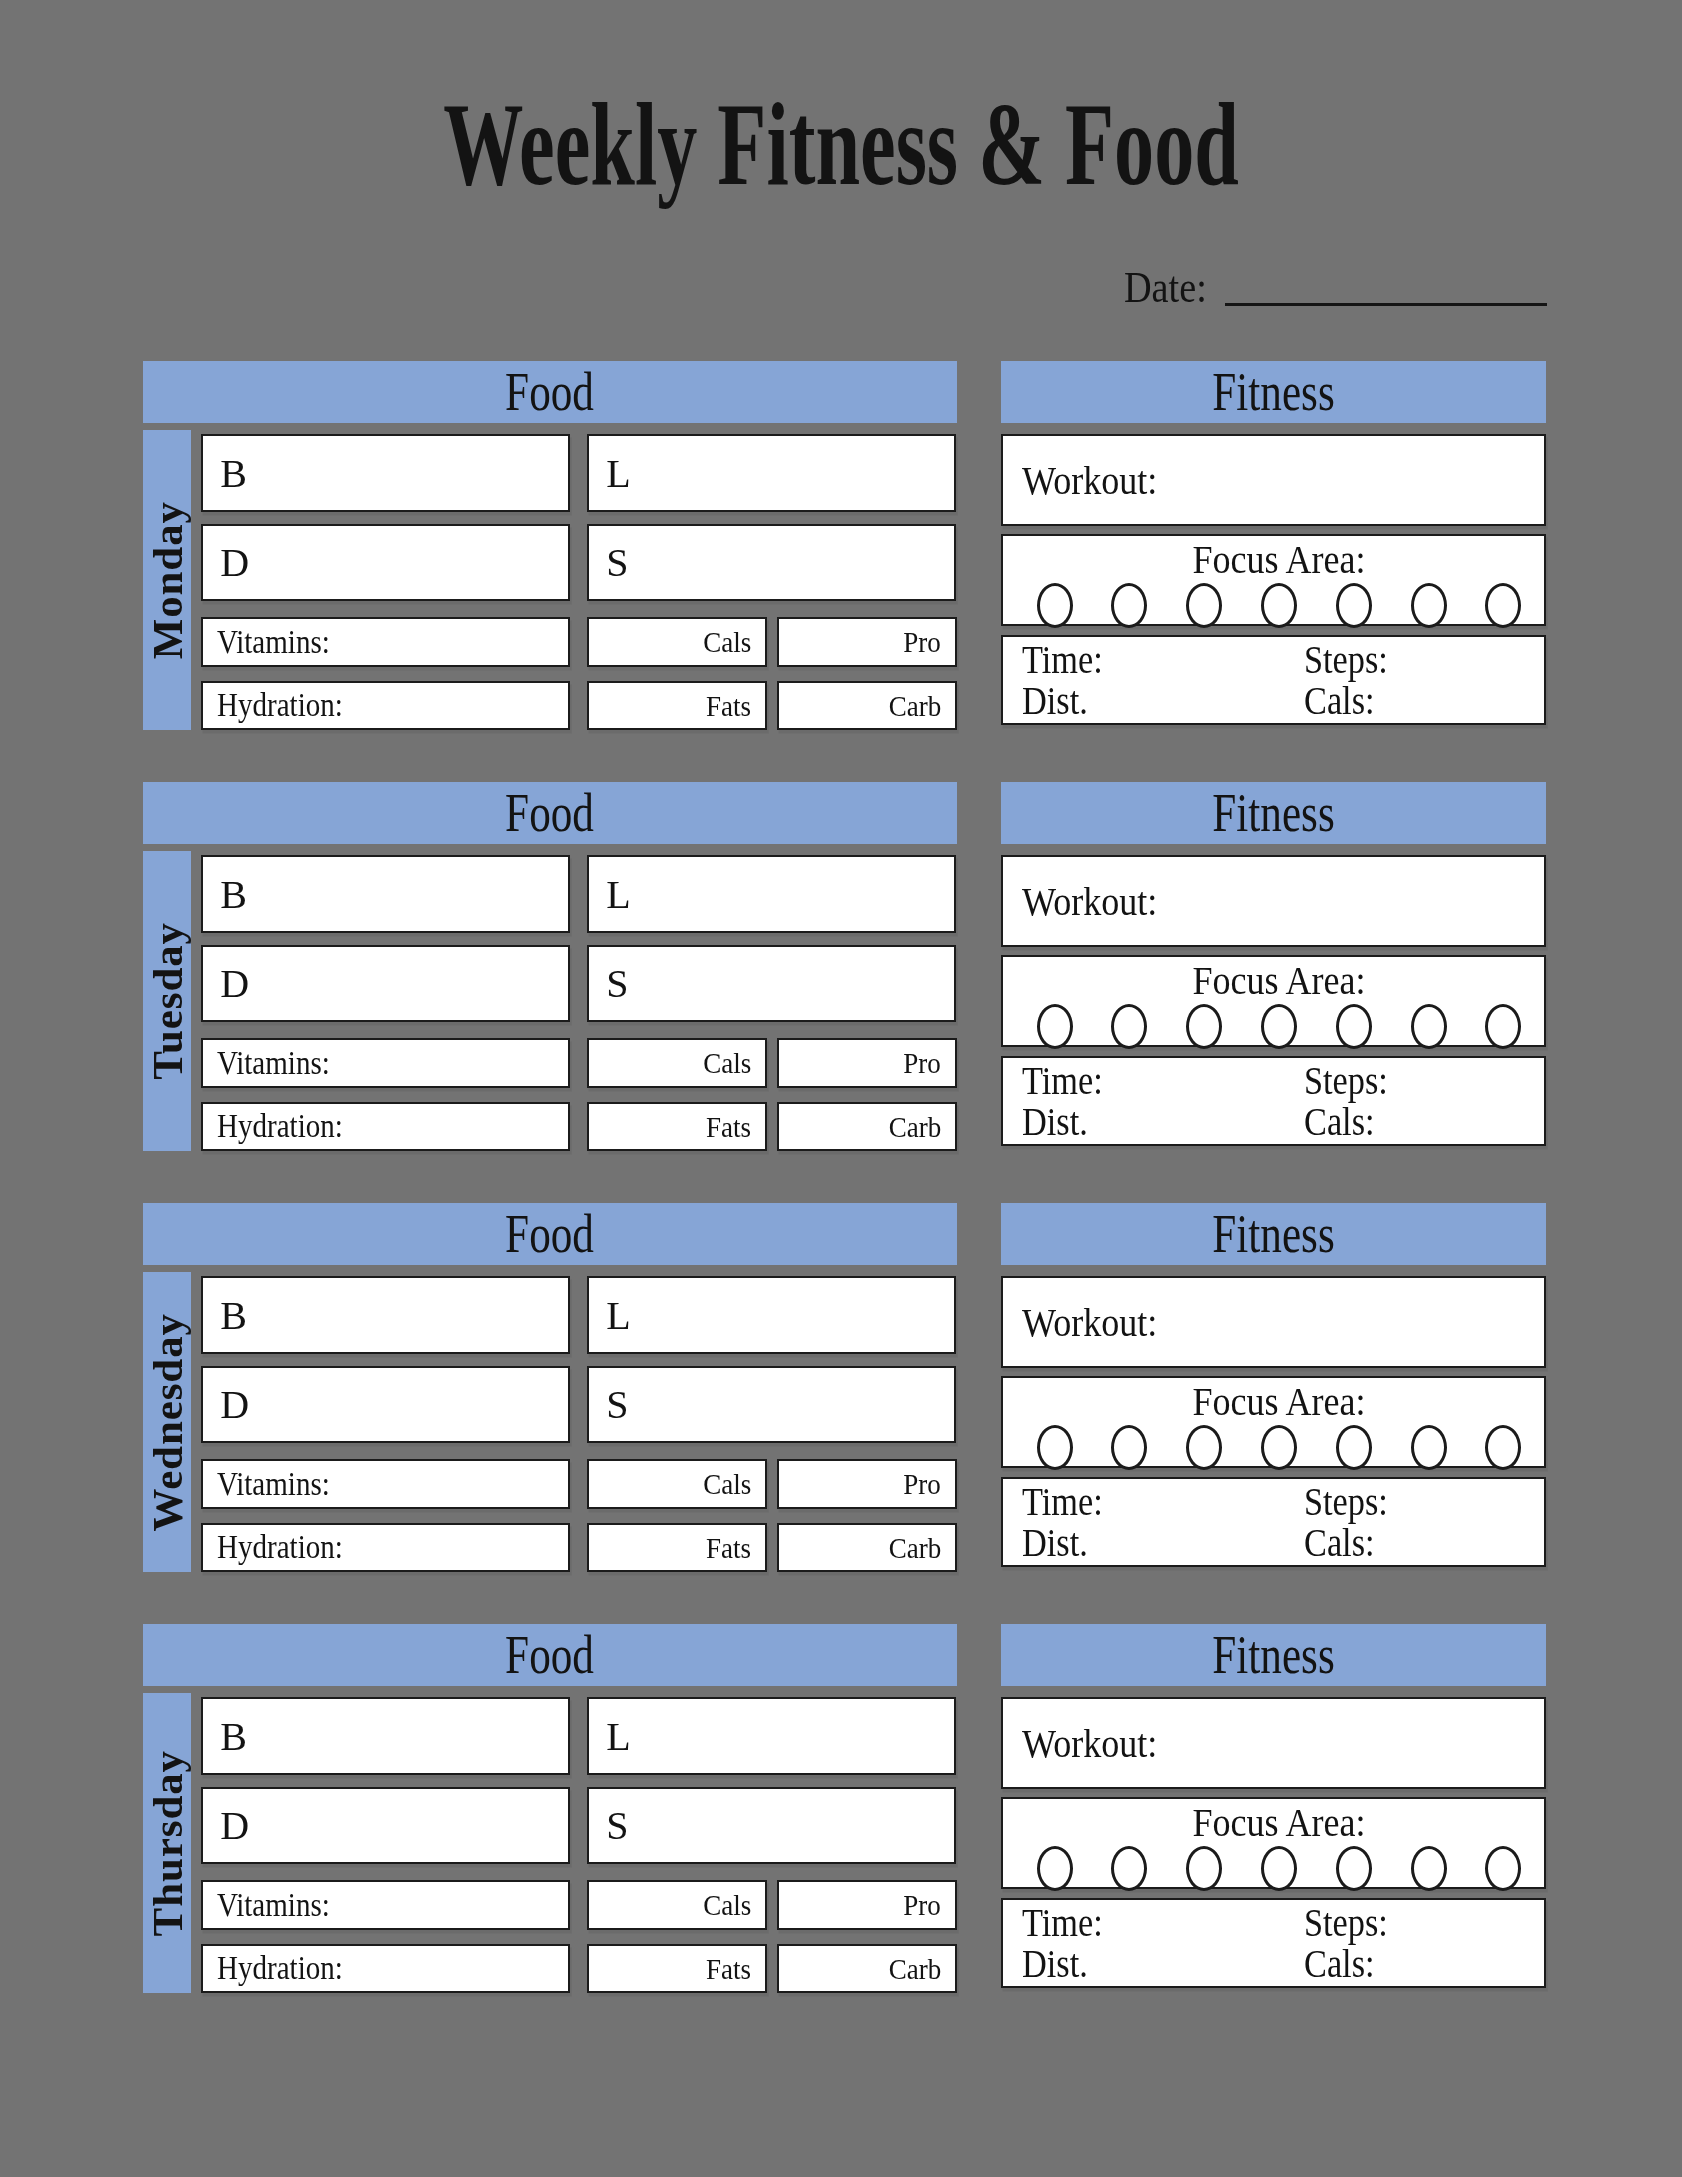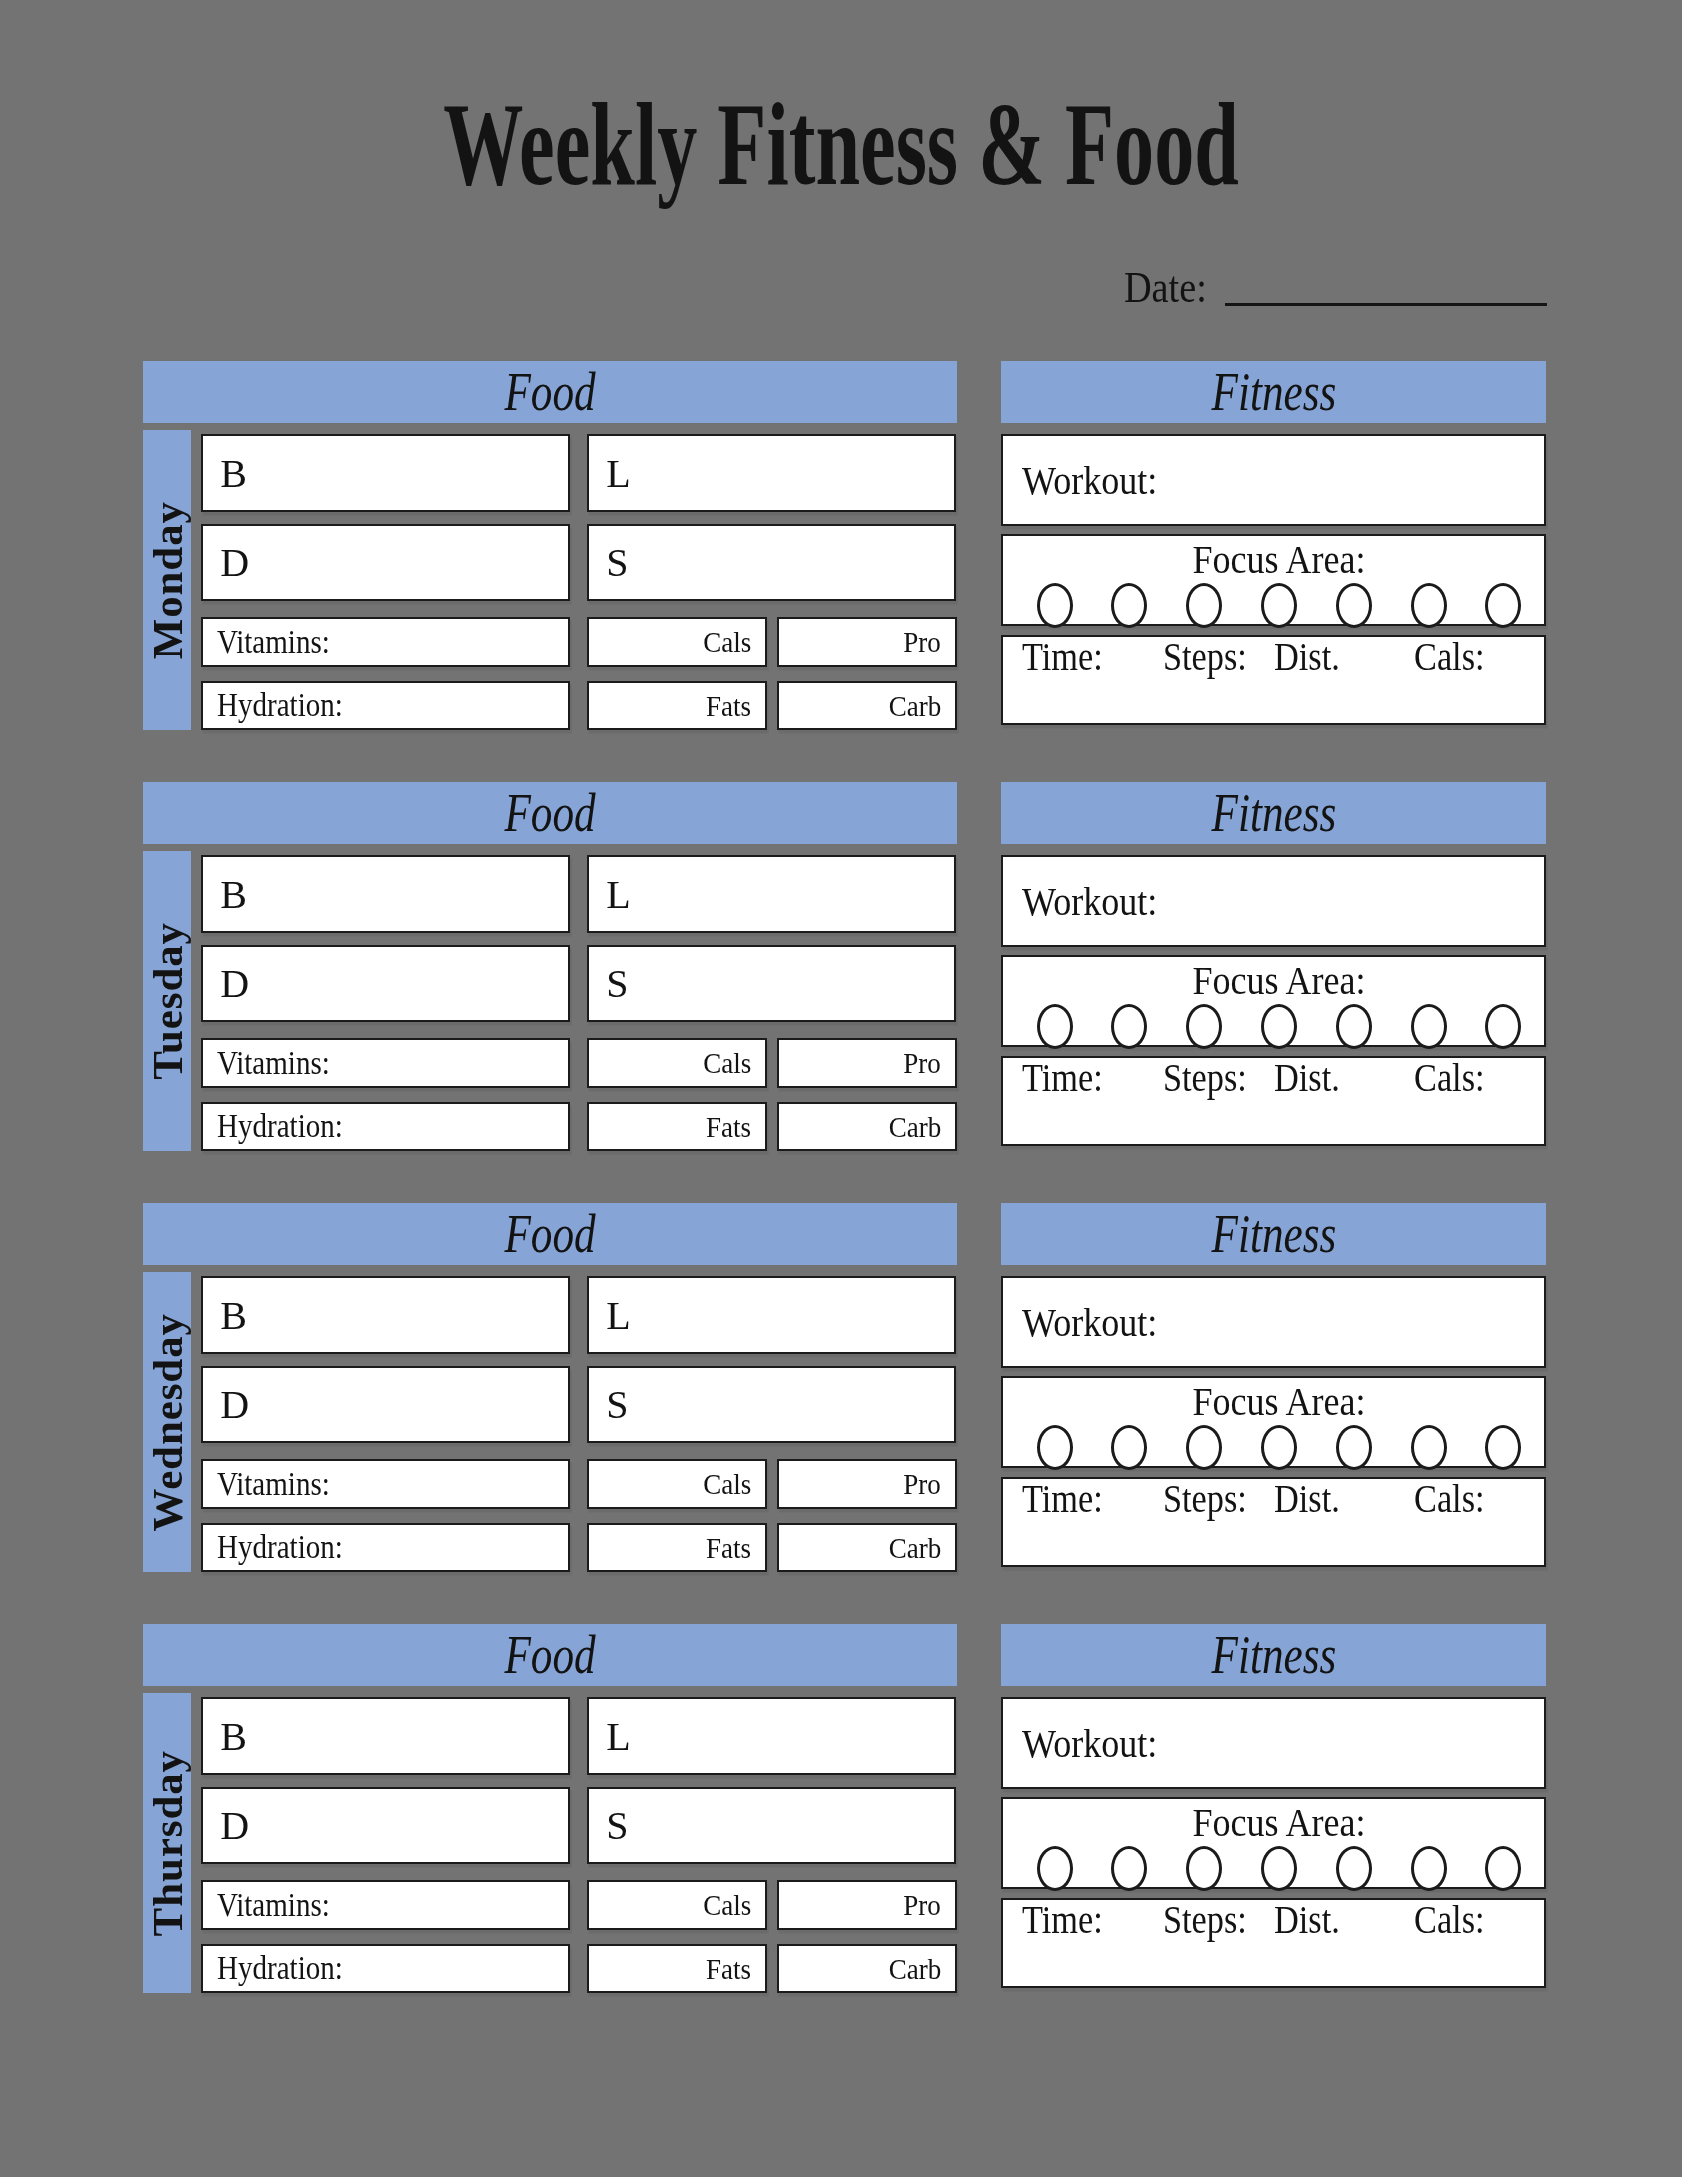--- a/index.html
+++ b/index.html
@@ -18,21 +18,21 @@
 
   
   .date-row{position:absolute;top:263px;left:1124px;display:flex;align-items:flex-start;}
   .date-label{font-size:45px;line-height:1.1;display:inline-block;transform:scaleX(0.85);transform-origin:left bottom;}
   .date-line{width:322px;height:43px;border-bottom:3.5px solid #151515;margin-left:3.5px;}
 
   
   #days-container{position:absolute;top:361px;left:0;width:100%;}
   .day-block{position:relative;width:100%;height:421px;}
 
-  .col-header{position:absolute;background:var(--accent);display:flex;align-items:center;justify-content:center;font-style:italic;}
+  .col-header{position:absolute;background:var(--accent);display:flex;align-items:center;justify-content:center;}
   .col-header .hdr{font-size:54px;line-height:1;display:inline-block;transform:scaleX(0.8);}
   .food-header{left:143px;top:0;width:814px;height:62px;}
   .fitness-header{left:1001px;top:0;width:545px;height:62px;}
 
   .day-sidebar{position:absolute;left:143px;top:69px;width:48px;height:300px;background:var(--accent);
     display:flex;align-items:center;justify-content:center;}
   .day-name{writing-mode:vertical-rl;transform:rotate(180deg);font-size:43px;font-weight:bold;
     letter-spacing:0.9px;line-height:1;}
 
   .box{position:absolute;background:#ffffff;border:2.6px solid var(--border);
@@ -55,21 +55,21 @@
   .right-label{margin-left:auto;margin-right:14px;font-size:30px;display:inline-block;transform:scaleX(0.9);transform-origin:right center;}
 
   
   .box-workout{left:1001px;top:73px;width:545px;height:92px;}
   .workout-label{margin-left:19px;font-size:41px;display:inline-block;transform:scaleX(0.88);transform-origin:left center;}
   .box-focus{left:1001px;top:173px;width:545px;height:92px;display:block;align-items:unset;padding-left:11px;}
   .focus-title{text-align:center;font-size:40px;line-height:1;margin-top:4.3px;transform:scaleX(0.9);}
   .focus-circles{display:flex;justify-content:space-between;padding:0 22.5px;margin-top:2.6px;}
   .focus-circle{width:36px;height:45px;border:3.5px solid var(--border);border-radius:50%;background:#ffffff;}
 
-  .box-stats{left:1001px;top:274px;width:545px;height:90px;display:flex;flex-direction:row;
+  .box-stats{left:1001px;top:274px;width:545px;height:90px;display:flex;flex-direction:column;
     justify-content:space-evenly;padding:0 19px;align-items:stretch;}
   .stats-row{display:flex;width:100%;}
   .stats-cell-left{width:56%;font-size:39px;line-height:1;}
   .stats-cell-right{width:44%;font-size:39px;line-height:1;}
   .stats-cell-left .lbl,.stats-cell-right .lbl{display:inline-block;transform:scaleX(0.88);transform-origin:left center;}
 </style>
 </head>
 <body>
 
 <div class="page">

